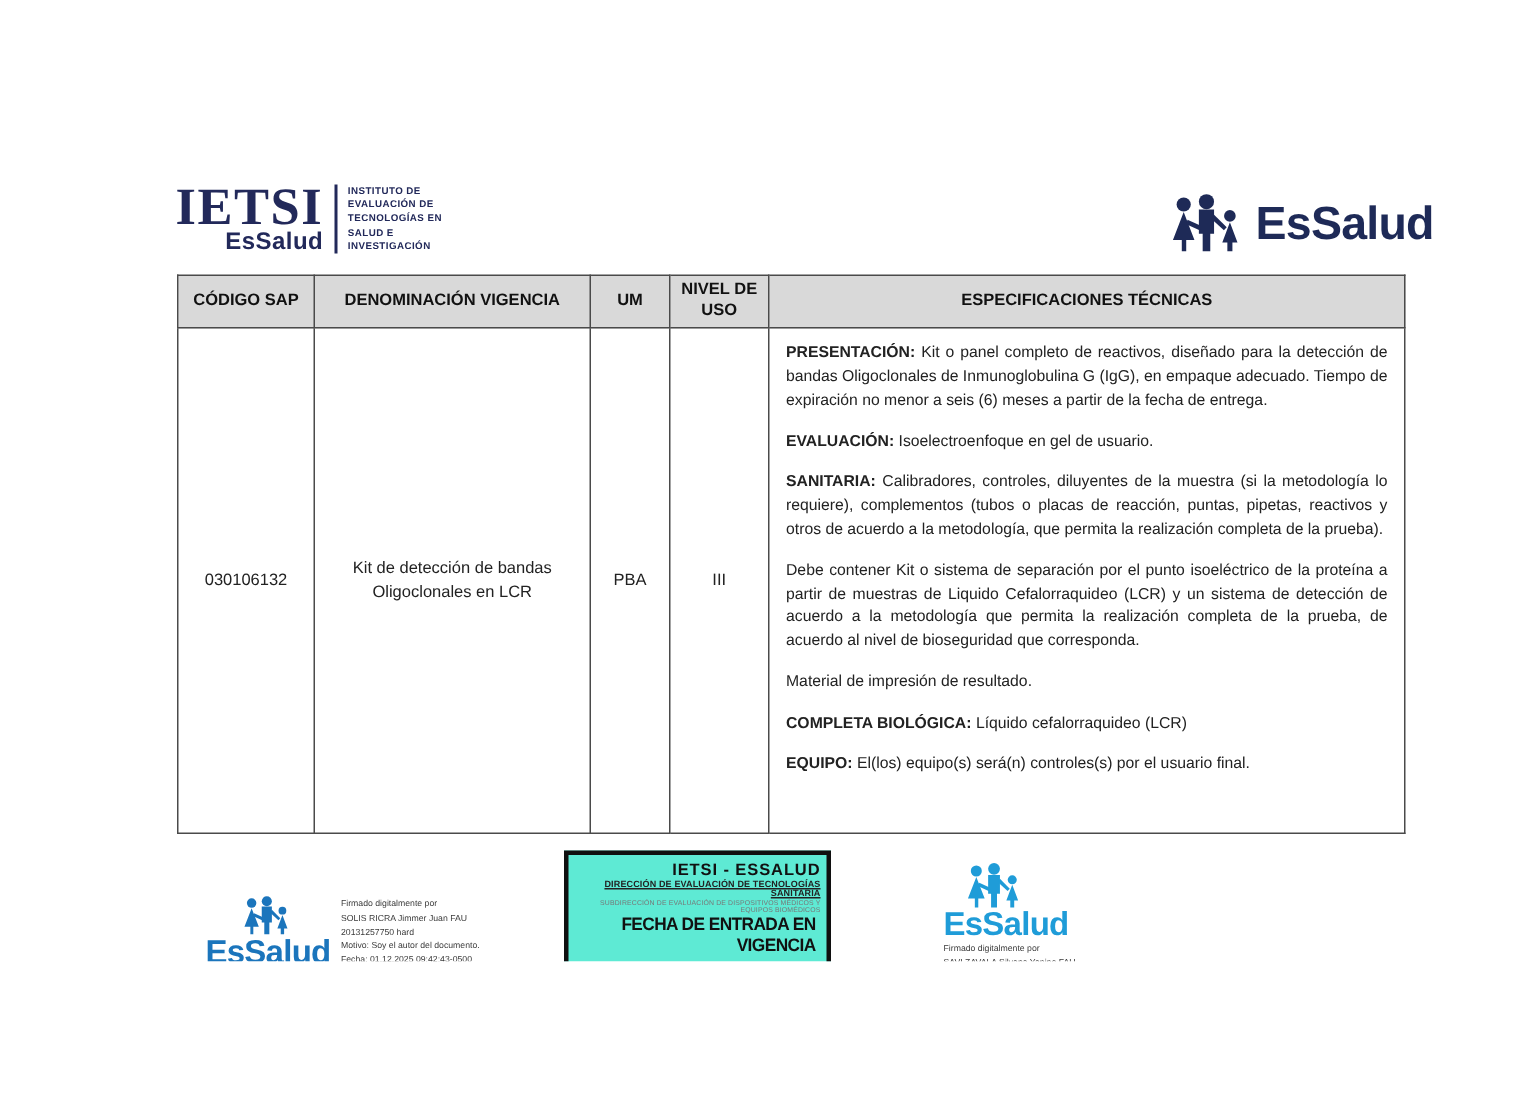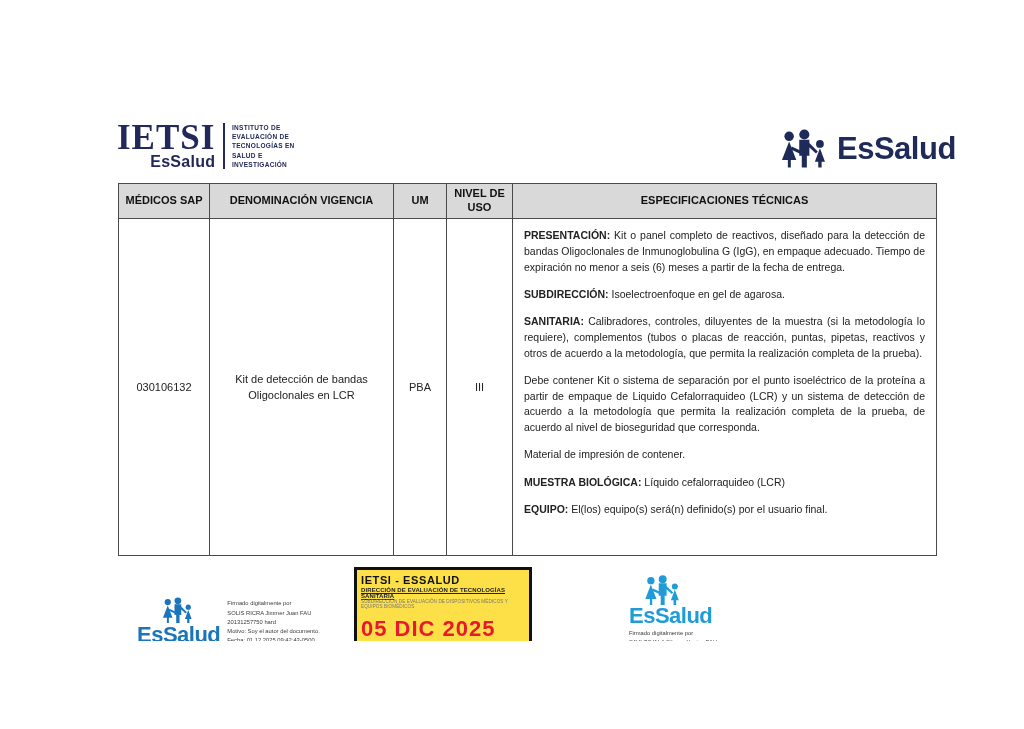--- a/index.html
+++ b/index.html
@@ -27,22 +27,22 @@
   table.spec-table { position:absolute; left:118px; top:183px; width:818px; border-collapse:collapse; table-layout:fixed; }
   .spec-table th, .spec-table td { border:1px solid #4a4a4a; }
   .spec-table th { background:#d9d9d9; height:35px; font-size:11px; font-weight:bold; text-align:center; vertical-align:middle; line-height:1.25; padding:2px; color:#111; }
   .spec-table td { vertical-align:middle; font-size:11px; text-align:center; height:337px; color:#222; }
   .spec-table td.specs { vertical-align:top; text-align:left; padding:9px 11px 4px 11px; }
   .spec  { font-size:10.5px; line-height:1.5; text-align:justify; margin-bottom:11.5px; color:#222; }
   .spec b { font-weight:bold; }
   .denom { line-height:1.5; padding:0 14px; }
 
   
-  .stamp { position:absolute; left:354px; top:567px; width:178px; height:105px; background:#fde047;
-           border:3.5px solid #101010; text-align:left; padding:4px 4px 2px 4px; }
+  .stamp { position:absolute; left:376px; top:567px; width:178px; height:105px; background:#5eead4;
+           border:3.5px solid #101010; text-align:right; padding:4px 4px 2px 4px; }
   .stamp-title { font-size:11px; font-weight:bold; letter-spacing:0.6px; color:#111; }
   .stamp-dir   { font-size:6px; font-weight:bold; text-decoration:underline; color:#222; margin-top:1px; letter-spacing:0.1px; }
   .stamp-sub   { font-size:4.6px; color:#777; letter-spacing:0.1px; }
   .stamp-date  { font-size:22px; font-weight:bold; margin:7px 0 6px 0; letter-spacing:1px; }
   .stamp-cap   { font-size:12px; font-weight:bold; color:#111; letter-spacing:-0.4px; transform:scaleX(0.96); transform-origin:center; }
 
   
   .sig { position:absolute; display:flex; }
   .sig-left { left:137px; top:597px; align-items:center; }
   .sig-left .logo { color:#1b75bc; text-align:center; margin-right:7px; }
@@ -92,53 +92,52 @@
   <table class="spec-table">
     <colgroup>
       <col style="width:91px">
         <col style="width:184px">
         <col style="width:53px">
         <col style="width:66px">
         <col style="width:424px">
     </colgroup>
     <thead>
       <tr>
-        <th>MÉDICOS SAP</th>
+        <th>CÓDIGO SAP</th>
         <th>DENOMINACIÓN VIGENCIA</th>
         <th>UM</th>
         <th>NIVEL DE USO</th>
         <th>ESPECIFICACIONES TÉCNICAS</th>
       </tr>
     </thead>
     <tbody>
       <tr>
         <td>030106132</td>
         <td>
             <div class="denom">Kit de detección de bandas Oligoclonales en LCR</div>
           </td>
         <td>PBA</td>
         <td>III</td>
         <td class="specs">
           <p class="spec"><b>PRESENTACIÓN:</b><span> Kit o panel completo de reactivos, diseñado para la detección de bandas Oligoclonales de Inmunoglobulina G (IgG), en empaque adecuado. Tiempo de expiración no menor a seis (6) meses a partir de la fecha de entrega.</span></p>
-          <p class="spec"><b>SUBDIRECCIÓN:</b><span> Isoelectroenfoque en gel de agarosa.</span></p>
+          <p class="spec"><b>EVALUACIÓN:</b><span> Isoelectroenfoque en gel de usuario.</span></p>
           <p class="spec"><b>SANITARIA:</b><span> Calibradores, controles, diluyentes de la muestra (si la metodología lo requiere), complementos (tubos o placas de reacción, puntas, pipetas, reactivos y otros de acuerdo a la metodología, que permita la realización completa de la prueba).</span></p>
-          <p class="spec"><b></b><span>Debe contener Kit o sistema de separación por el punto isoeléctrico de la proteína a partir de empaque de Liquido Cefalorraquideo (LCR) y un sistema de detección de acuerdo a la metodología que permita la realización completa de la prueba, de acuerdo al nivel de bioseguridad que corresponda.</span></p>
-          <p class="spec"><b></b><span>Material de impresión de contener.</span></p>
-          <p class="spec"><b>MUESTRA BIOLÓGICA:</b><span> Líquido cefalorraquideo (LCR)</span></p>
-          <p class="spec"><b>EQUIPO:</b><span> El(los) equipo(s) será(n) definido(s) por el usuario final.</span></p>
+          <p class="spec"><b></b><span>Debe contener Kit o sistema de separación por el punto isoeléctrico de la proteína a partir de muestras de Liquido Cefalorraquideo (LCR) y un sistema de detección de acuerdo a la metodología que permita la realización completa de la prueba, de acuerdo al nivel de bioseguridad que corresponda.</span></p>
+          <p class="spec"><b></b><span>Material de impresión de resultado.</span></p>
+          <p class="spec"><b>COMPLETA BIOLÓGICA:</b><span> Líquido cefalorraquideo (LCR)</span></p>
+          <p class="spec"><b>EQUIPO:</b><span> El(los) equipo(s) será(n) controles(s) por el usuario final.</span></p>
         </td>
       </tr>
     </tbody>
   </table>
 
   <div class="stamp">
     <div class="stamp-title">IETSI - ESSALUD</div>
     <div class="stamp-dir">DIRECCIÓN DE EVALUACIÓN DE TECNOLOGÍAS SANITARIA</div>
     <div class="stamp-sub">SUBDIRECCIÓN DE EVALUACIÓN DE DISPOSITIVOS MÉDICOS Y EQUIPOS BIOMÉDICOS</div>
-    <div class="stamp-date" id="stamp-date" style="color: rgb(232, 25, 46);">05 DIC 2025</div>
     <div class="stamp-cap">FECHA DE ENTRADA EN VIGENCIA</div>
   </div>
 
   <div class="sig sig-left">
     <div class="logo">
       <svg class="fam" viewBox="0 0 64 46">
         <g fill="currentColor">
           <circle cx="12" cy="8" r="5.6"></circle>
           <path d="M12 14 L3.5 36 L10.5 36 L10.5 45 L14 45 L14 36 L20.5 36 Z"></path>
           <path d="M15 20 L26 25 L25 28.5 L14 23.5 Z"></path>

